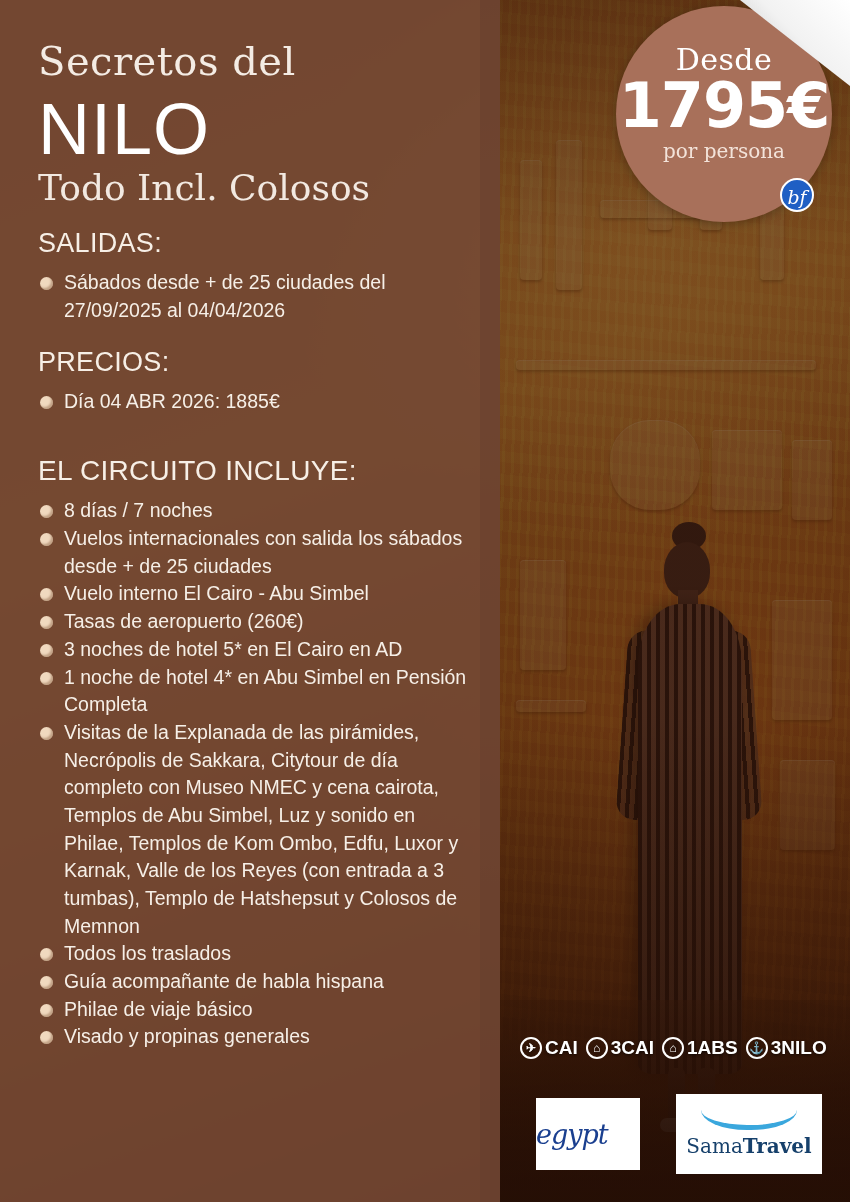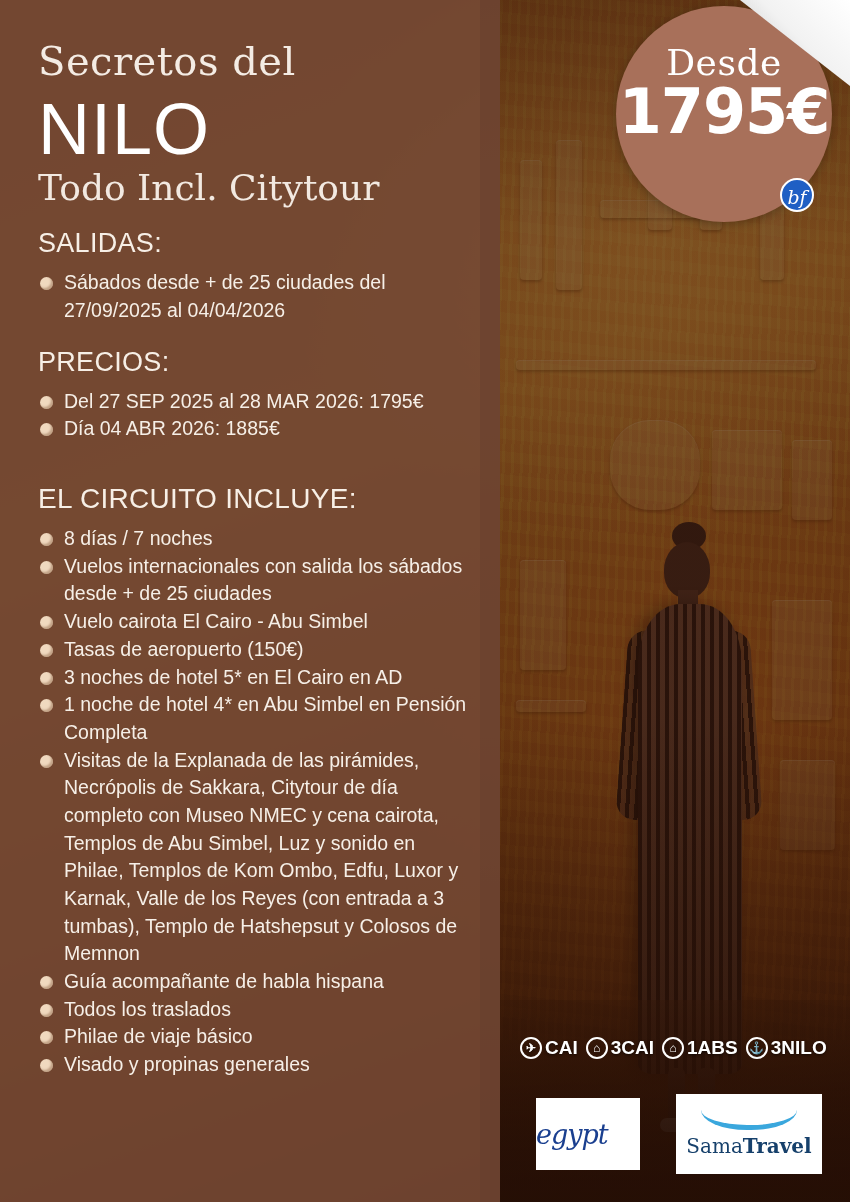--- a/index.html
+++ b/index.html
@@ -151,21 +151,21 @@
   
   .badge {
     position: absolute; right: 18px; top: 6px;
     width: 216px; height: 216px; border-radius: 50%;
     background: #a8705a;
     box-shadow: 0 2px 10px rgba(0,0,0,0.25);
     text-align: center;
   }
   .badge .desde {
     font-family: "DejaVu Serif", serif;
-    font-size: 36px; color: #ffffff; margin-top: 36px; letter-spacing: 0.5px;
+    font-size: 30px; color: #ffffff; margin-top: 36px; letter-spacing: 0.5px;
   }
   .badge .price {
     font-family: "DejaVu Sans", sans-serif;
     font-weight: bold; font-size: 62px; color: #ffffff;
     letter-spacing: -1px; line-height: 1.0; margin-top: -2px;
   }
   .badge .per {
     font-family: "DejaVu Serif", serif;
     font-size: 20px; color: #f3e3da; margin-top: 2px;
   }
@@ -262,53 +262,53 @@
     </div>
 
     <div class="floor"></div>
     <div class="photo-vignette"></div>
   </div>
 
   <div class="panel">
     <div class="panel-inner">
       <div class="title-small">Secretos del</div>
       <div class="title-big">NILO</div>
-      <div class="title-sub">Todo Incl. Citytour</div>
+      <div class="title-sub">Todo Incl. Colosos</div>
 
       <div class="section-head">SALIDAS:</div>
       <ul class="items salidas">
         <li>Sábados desde + de 25 ciudades del 27/09/2025 al 04/04/2026</li>
       </ul>
 
       <div class="section-head">PRECIOS:</div>
       <ul class="items tight">
-        <li>Del 27 SEP 2025 al 28 MAR 2026: 1795€</li>
         <li>Día 04 ABR 2026: 1885€</li>
       </ul>
 
       <div class="section-head circuit">EL CIRCUITO INCLUYE:</div>
       <ul class="items tight">
         <li>8 días / 7 noches</li>
         <li>Vuelos internacionales con salida los sábados desde + de 25 ciudades</li>
-        <li>Vuelo cairota El Cairo - Abu Simbel</li>
-        <li>Tasas de aeropuerto (150€)</li>
+        <li>Vuelo interno El Cairo - Abu Simbel</li>
+        <li>Tasas de aeropuerto (260€)</li>
         <li>3 noches de hotel 5* en El Cairo en AD</li>
         <li>1 noche de hotel 4* en Abu Simbel en Pensión Completa</li>
         <li>Visitas de la Explanada de las pirámides, Necrópolis de Sakkara, Citytour de día completo con Museo NMEC y cena cairota, Templos de Abu Simbel, Luz y sonido en Philae, Templos de Kom Ombo, Edfu, Luxor y Karnak, Valle de los Reyes (con entrada a 3 tumbas), Templo de Hatshepsut y Colosos de Memnon</li>
+        <li>Todos los traslados</li>
         <li>Guía acompañante de habla hispana</li>
-        <li>Todos los traslados</li>
         <li>Philae de viaje básico</li>
         <li>Visado y propinas generales</li>
       </ul>
     </div>
   </div>
 
   <div class="badge">
     <div class="desde">Desde</div>
     <div class="price">1795€</div>
+    <div class="per">por persona</div>
   </div>
   <div class="page-curl"></div>
   <div class="bf-logo">bf</div>
 
   <div class="codes">
     <div class="code">
       <span class="ic">✈</span>
       <span>CAI</span>
     </div>
     <div class="code">

